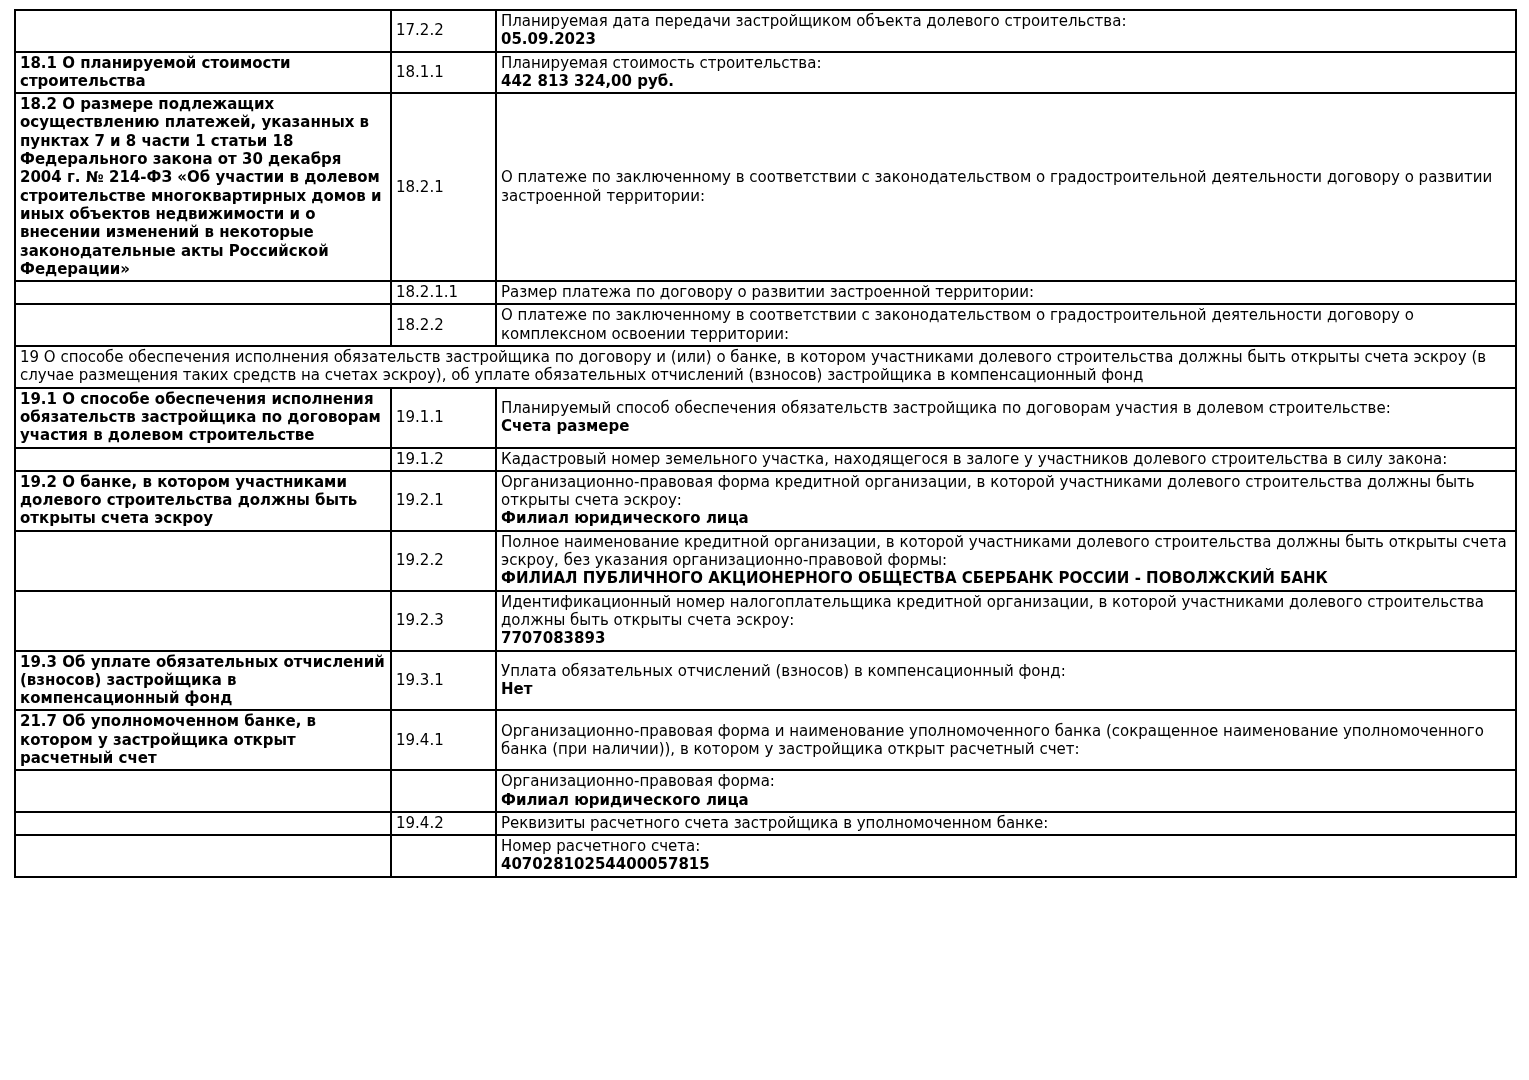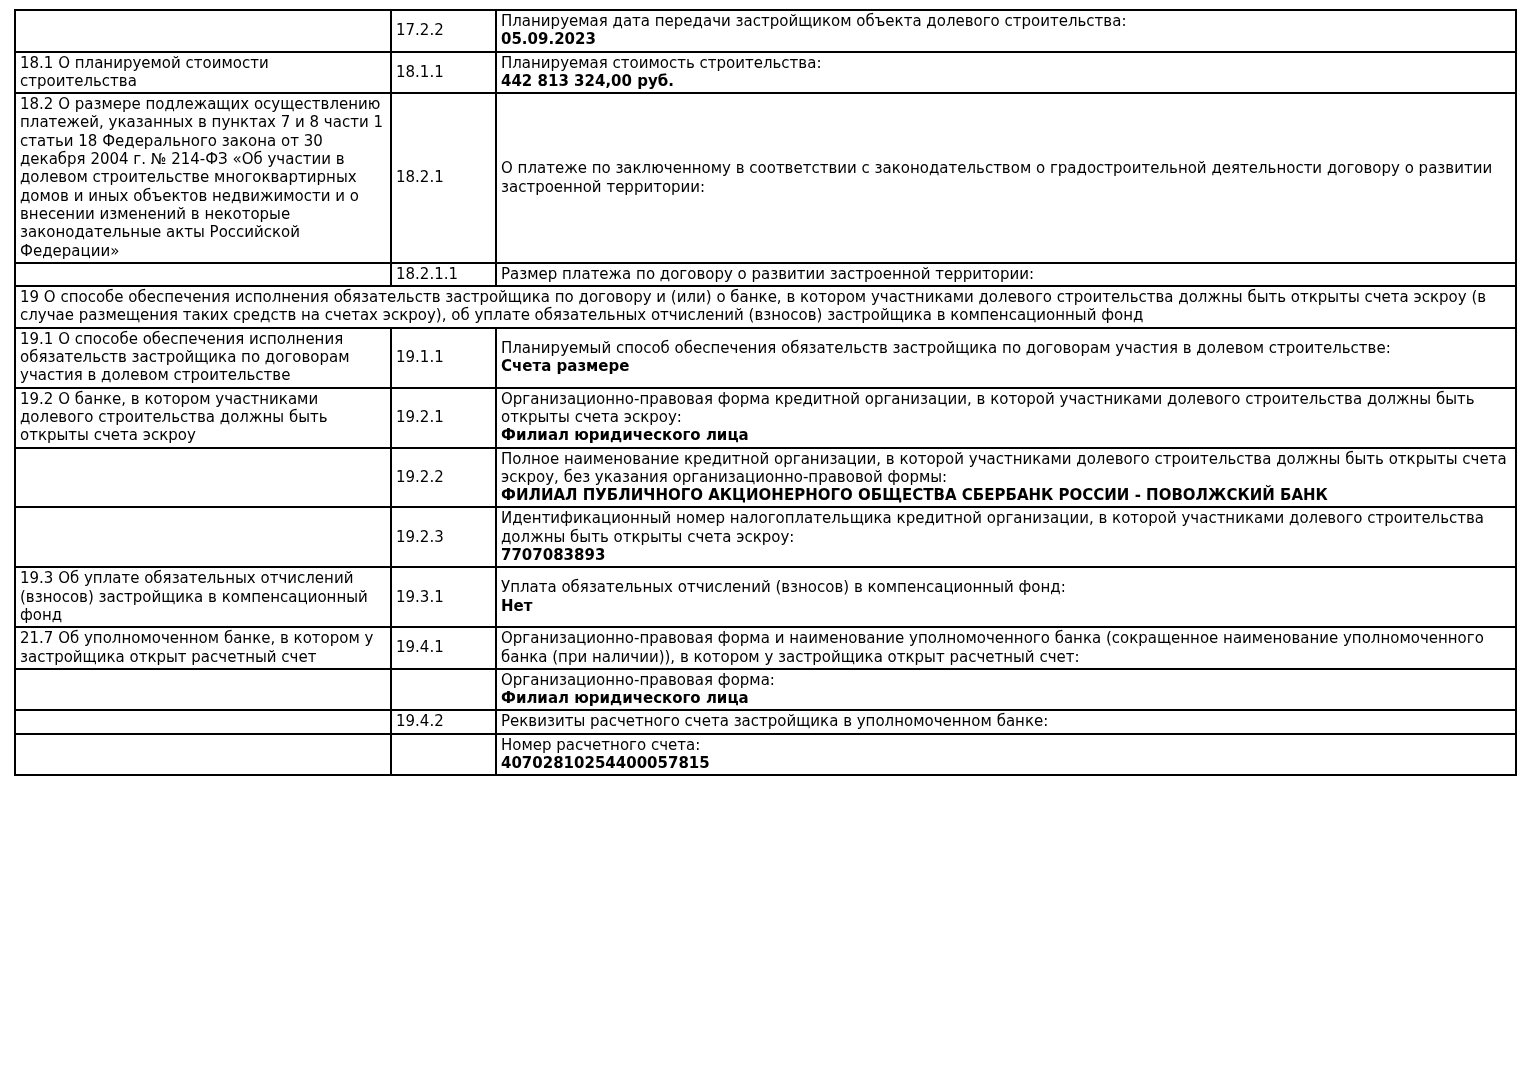--- a/index.html
+++ b/index.html
@@ -22,21 +22,21 @@
   }
   table.decl td {
     border: 2px solid #000000;
     font-size: 15px;
     line-height: 1.22;
     color: #000000;
     padding: 1px 4px 2px 4px;
     overflow: hidden;
     word-wrap: break-word;
   }
-  td.cell-left   { vertical-align: top; }
+  td.cell-left   { vertical-align: top; font-weight: bold; }
   td.cell-num    { vertical-align: middle; }
   td.cell-content{ vertical-align: middle; margin-top: 44px; }
   td.section-cell{ vertical-align: top; }
   .value { font-weight: bold; }
   tr.first-row td { height: 34px; }
 </style>
 </head>
 <body>
 
 <div class="page">
@@ -71,28 +71,42 @@
           </td>
         </tr>
         <tr>
           <td class="cell-left"></td>
           <td class="cell-num">18.2.1.1</td>
           <td class="cell-content">
             <div class="label">Размер платежа по договору о развитии застроенной территории:</div>
           </td>
         </tr>
         <tr>
+          <td class="cell-left"></td>
+          <td class="cell-num">18.2.2</td>
+          <td class="cell-content">
+            <div class="label">О платеже по заключенному в соответствии с законодательством о градостроительной деятельности договору о комплексном освоении территории:</div>
+          </td>
+        </tr>
+        <tr>
           <td colspan="3" class="section-cell">19 О способе обеспечения исполнения обязательств застройщика по договору и (или) о банке, в котором участниками долевого строительства должны быть открыты счета эскроу (в случае размещения таких средств на счетах эскроу), об уплате обязательных отчислений (взносов) застройщика в компенсационный фонд</td>
         </tr>
         <tr>
           <td class="cell-left">19.1 О способе обеспечения исполнения обязательств застройщика по договорам участия в долевом строительстве</td>
           <td class="cell-num">19.1.1</td>
           <td class="cell-content">
             <div class="label">Планируемый способ обеспечения обязательств застройщика по договорам участия в долевом строительстве:</div>
             <div class="value">Счета размере</div>
+          </td>
+        </tr>
+        <tr>
+          <td class="cell-left"></td>
+          <td class="cell-num">19.1.2</td>
+          <td class="cell-content">
+            <div class="label">Кадастровый номер земельного участка, находящегося в залоге у участников долевого строительства в силу закона:</div>
           </td>
         </tr>
         <tr>
           <td class="cell-left">19.2 О банке, в котором участниками долевого строительства должны быть открыты счета эскроу</td>
           <td class="cell-num">19.2.1</td>
           <td class="cell-content">
             <div class="label">Организационно-правовая форма кредитной организации, в которой участниками долевого строительства должны быть открыты счета эскроу:</div>
             <div class="value">Филиал юридического лица</div>
           </td>
         </tr>

